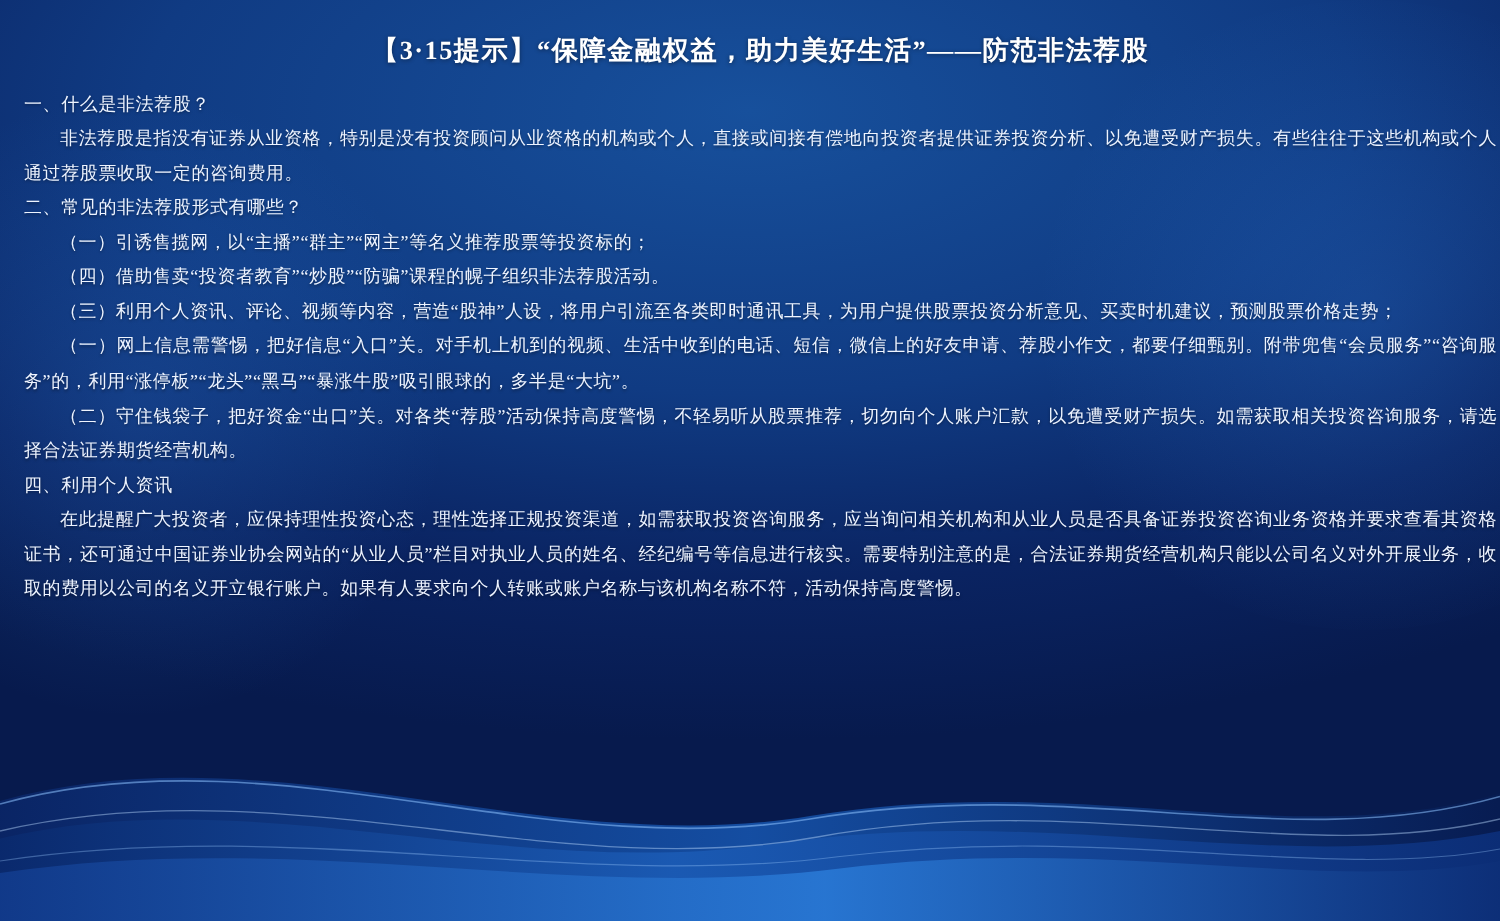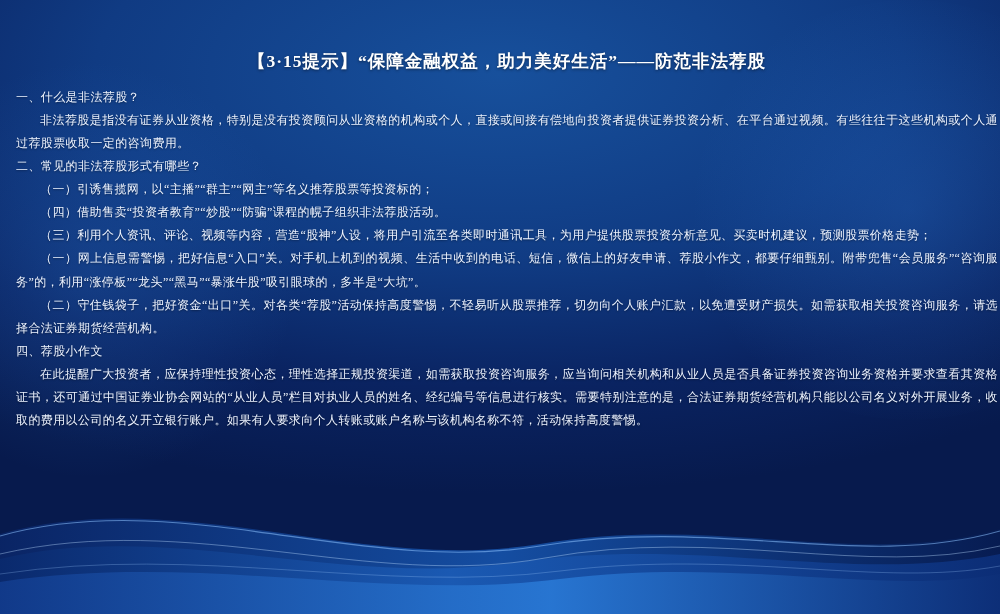--- a/index.html
+++ b/index.html
@@ -52,21 +52,20 @@
     height: 420px;
     border-radius: 50%;
     background: radial-gradient(circle, rgba(45,120,215,0.28) 0%, rgba(20,60,150,0.0) 70%);
     pointer-events: none;
   }
 
   .content {
     position: relative;
     z-index: 3;
     padding: 14px 2px 0 16px;
-    margin-top: 28px;
   }
 
   .title {
     text-align: center;
     color: #ffffff;
     font-size: 17.5px;
     font-weight: bold;
     letter-spacing: 1px;
     line-height: 1.5;
     text-shadow: 0 1px 3px rgba(0,0,0,0.45);
@@ -97,28 +96,28 @@
 
 <div class="page">
 
   <div class="glow-left"></div>
   <div class="glow-right"></div>
 
   <div class="content">
     <div class="title">【3·15提示】“保障金融权益，助力美好生活”——防范非法荐股</div>
     <div class="body-text">
       <p class="p-heading">一、什么是非法荐股？</p>
-      <p class="p-indent">非法荐股是指没有证券从业资格，特别是没有投资顾问从业资格的机构或个人，直接或间接有偿地向投资者提供证券投资分析、在平台通过视频。有些往往于这些机构或个人通过荐股票收取一定的咨询费用。</p>
+      <p class="p-indent">非法荐股是指没有证券从业资格，特别是没有投资顾问从业资格的机构或个人，直接或间接有偿地向投资者提供证券投资分析、以免遭受财产损失。有些往往于这些机构或个人通过荐股票收取一定的咨询费用。</p>
       <p class="p-heading">二、常见的非法荐股形式有哪些？</p>
       <p class="p-indent">（一）引诱售揽网，以“主播”“群主”“网主”等名义推荐股票等投资标的；</p>
       <p class="p-indent">（四）借助售卖“投资者教育”“炒股”“防骗”课程的幌子组织非法荐股活动。</p>
       <p class="p-indent">（三）利用个人资讯、评论、视频等内容，营造“股神”人设，将用户引流至各类即时通讯工具，为用户提供股票投资分析意见、买卖时机建议，预测股票价格走势；</p>
       <p class="p-indent">（一）网上信息需警惕，把好信息“入口”关。对手机上机到的视频、生活中收到的电话、短信，微信上的好友申请、荐股小作文，都要仔细甄别。附带兜售“会员服务”“咨询服务”的，利用“涨停板”“龙头”“黑马”“暴涨牛股”吸引眼球的，多半是“大坑”。</p>
       <p class="p-indent">（二）守住钱袋子，把好资金“出口”关。对各类“荐股”活动保持高度警惕，不轻易听从股票推荐，切勿向个人账户汇款，以免遭受财产损失。如需获取相关投资咨询服务，请选择合法证券期货经营机构。</p>
-      <p class="p-heading">四、荐股小作文</p>
+      <p class="p-heading">四、利用个人资讯</p>
       <p class="p-indent">在此提醒广大投资者，应保持理性投资心态，理性选择正规投资渠道，如需获取投资咨询服务，应当询问相关机构和从业人员是否具备证券投资咨询业务资格并要求查看其资格证书，还可通过中国证券业协会网站的“从业人员”栏目对执业人员的姓名、经纪编号等信息进行核实。需要特别注意的是，合法证券期货经营机构只能以公司名义对外开展业务，收取的费用以公司的名义开立银行账户。如果有人要求向个人转账或账户名称与该机构名称不符，活动保持高度警惕。</p>
     </div>
   </div>
 
   <div class="wave-band">
     <svg viewBox="0 0 1000 140" preserveAspectRatio="none">
       <defs>
         <linearGradient id="wg1" x1="0" y1="0" x2="1" y2="0">
           <stop offset="0%" stop-color="#0a2a6e"></stop>
           <stop offset="45%" stop-color="#1b5bb5"></stop>

